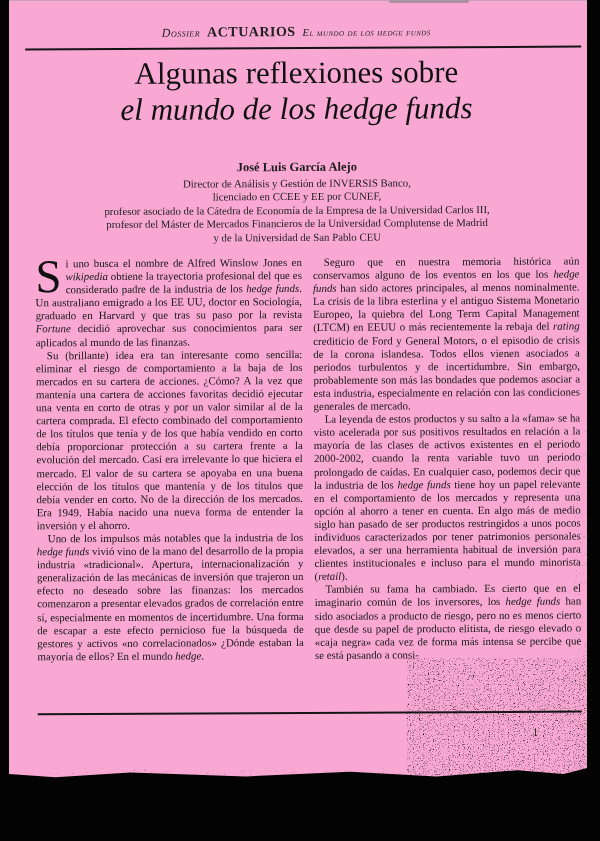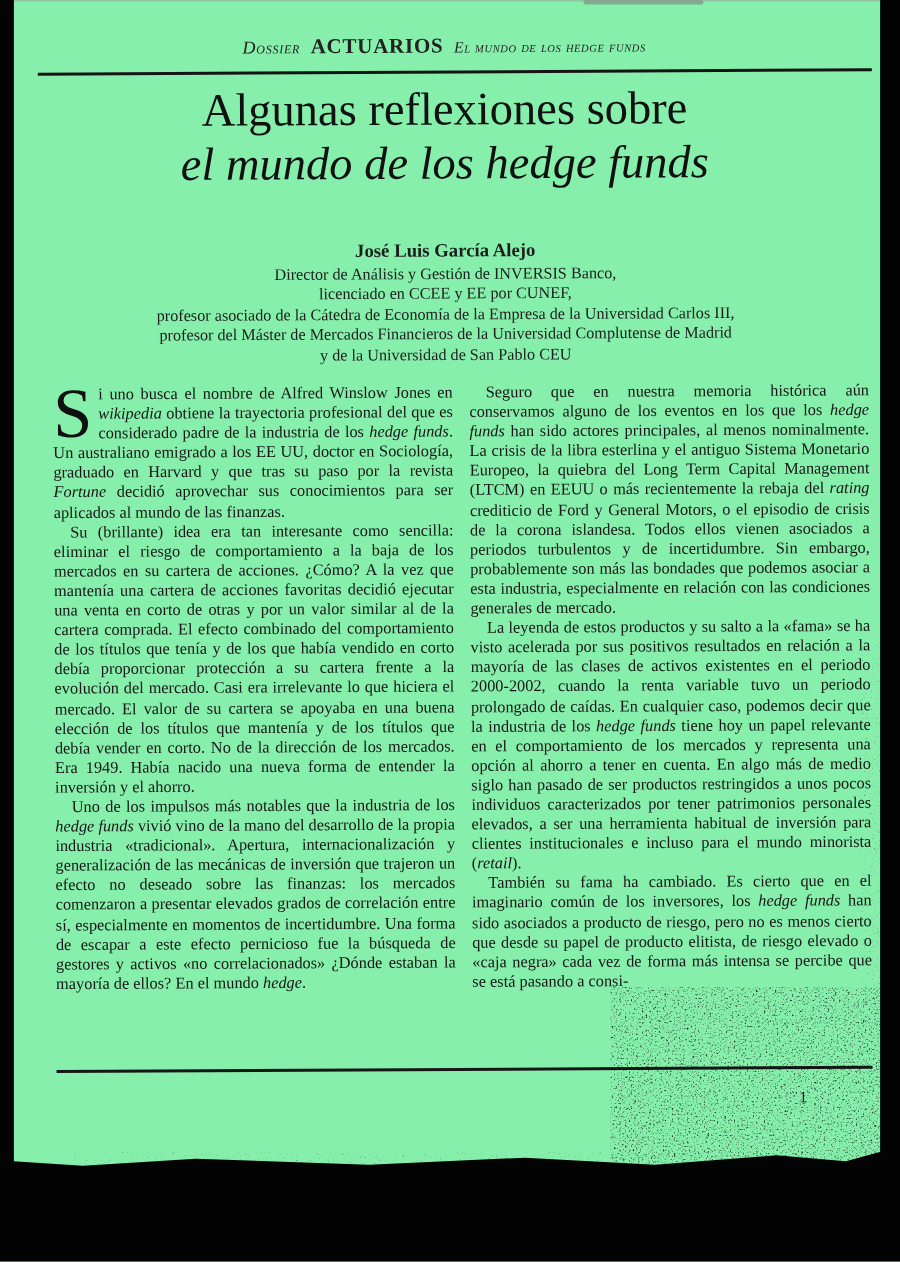--- a/index.html
+++ b/index.html
@@ -3,21 +3,21 @@
 <meta charset="utf-8">
 <style>
   html,body{margin:0;padding:0;}
   body{
     width:600px;height:841px;position:relative;overflow:hidden;
     background:#030303;
     font-family:"Liberation Serif", serif;
   }
   .page{
     position:absolute;left:9px;top:0;width:578px;height:778px;
-    background:#86efac;color:#1b1b1b;
+    background:#f9a8d4;color:#1b1b1b;
     clip-path:polygon(0 0,100% 0,100% 98.7%,96% 99.5%,88% 99.0%,74% 99.8%,59% 99.2%,41% 99.8%,21% 99.3%,8% 99.9%,0 99.5%);
   }
   .content{position:absolute;inset:0;transform:rotate(-0.3deg);}
   
   .header{position:absolute;top:22px;left:0;right:0;text-align:center;white-space:nowrap;color:#222;}
   .hd-dossier{font-style:italic;font-variant:small-caps;font-size:12px;letter-spacing:0.5px;}
   .hd-brand{font-weight:bold;font-size:14px;letter-spacing:0.5px;margin:0 3px;}
   .hd-topic{font-style:italic;font-variant:small-caps;font-size:10.5px;letter-spacing:0.4px;}
   .header-rule{position:absolute;top:47px;left:18px;right:4px;height:2px;background:#141414;}
   

